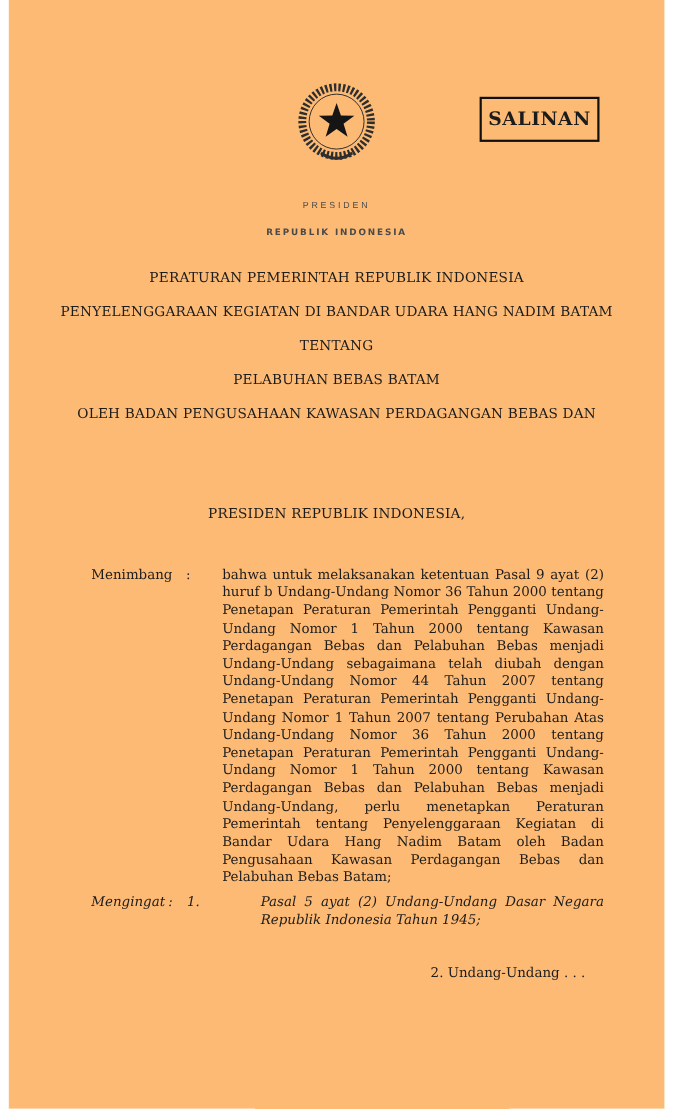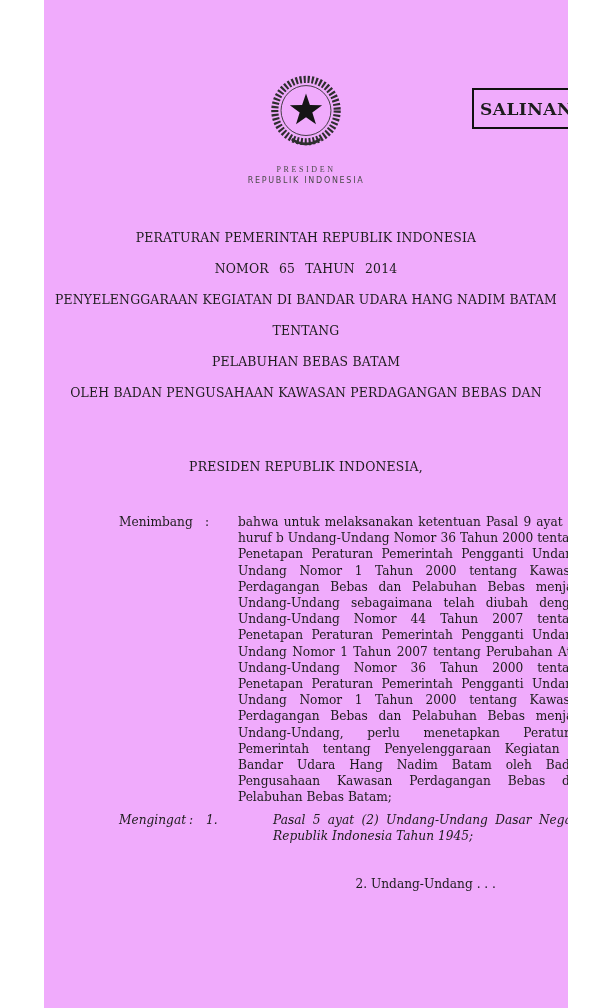--- a/index.html
+++ b/index.html
@@ -2,24 +2,24 @@
 <html><head>
 <meta charset="utf-8">
 <style>
   html, body {
     margin: 0;
     padding: 0;
     background: #ffffff;
   }
   .page {
     position: relative;
-    width: 524px;
+    width: 596px;
     height: 1008px;
     margin: 0 auto;
-    background: #f0abfc;
+    background: #fdba74;
     font-family: "DejaVu Serif", "Liberation Serif", serif;
     color: #1c1c1c;
     overflow: hidden;
   }
   .salinan {
     position: absolute;
     left: 428px;
     top: 88px;
     width: 109px;
     height: 41px;
@@ -36,43 +36,44 @@
     position: absolute;
     top: 74px;
     left: 0;
     width: 100%;
     text-align: center;
   }
   .emblem {
     display: inline-block;
   }
   .lh-presiden {
-    margin-top: 5px;
+    margin-top: 22px;
     font-size: 8px;
     letter-spacing: 2.6px;
     color: #4a4a4a;
-    font-family: Liberation Serif, serif;
+    font-family: Liberation Sans, sans-serif;
   }
   .lh-republik {
-    margin-top: 2px;
+    margin-top: 16px;
     font-size: 8px;
     letter-spacing: 1.7px;
     color: #4a4a4a;
     font-family: "DejaVu Sans", "Liberation Sans", sans-serif;
+    font-weight: bold;
   }
   .title-block {
     position: absolute;
     top: 231px;
     left: 0;
     width: 100%;
     text-align: center;
     font-size: 12.4px;
   }
   .title-line {
-    margin: 0 0 17px;
+    margin: 14px 0 17px;
     line-height: 14px;
     letter-spacing: 0.2px;
   }
   .nomor {
     word-spacing: 6px;
   }
   .invocation {
     position: absolute;
     top: 424px;
     left: 0;
@@ -144,21 +145,20 @@
       <circle cx="50" cy="41" r="28" fill="none" stroke="#2e2e2e" stroke-width="1"></circle>
       <polygon points="50,22 54.4,34.9 68.1,35.1 57.1,43.3 61.2,56.4 50,48.5 38.8,56.4 42.9,43.3 31.9,35.1 45.6,34.9" fill="#151515"></polygon>
       <path d="M34 73 Q50 84 66 73" fill="none" stroke="#2e2e2e" stroke-width="3"></path>
     </svg>
     <div class="lh-presiden">PRESIDEN</div>
     <div class="lh-republik">REPUBLIK INDONESIA</div>
   </div>
 
   <div class="title-block">
     <p class="title-line">PERATURAN PEMERINTAH REPUBLIK INDONESIA</p>
-    <p class="title-line nomor">NOMOR 65 TAHUN 2014</p>
     <p class="title-line">PENYELENGGARAAN KEGIATAN DI BANDAR UDARA HANG NADIM BATAM</p>
     <p class="title-line">TENTANG</p>
     <p class="title-line">PELABUHAN BEBAS BATAM</p>
     <p class="title-line">OLEH BADAN PENGUSAHAAN KAWASAN PERDAGANGAN BEBAS DAN</p>
   </div>
 
   <div class="authority">PRESIDEN REPUBLIK INDONESIA,</div>
 
   <div class="clause menimbang">
     <div class="clause-label">Menimbang</div>

